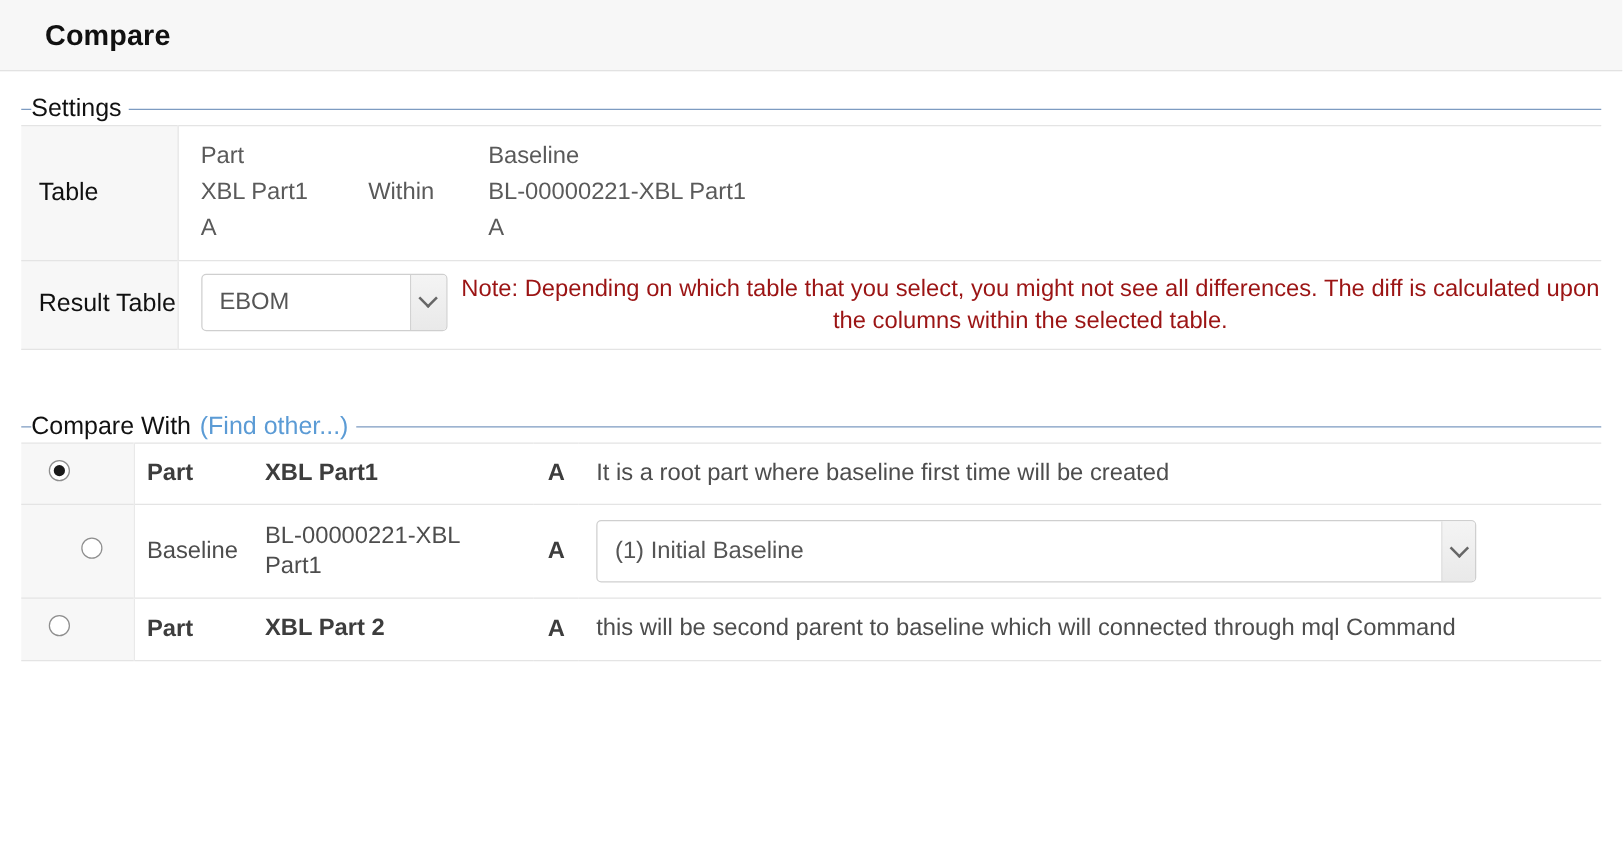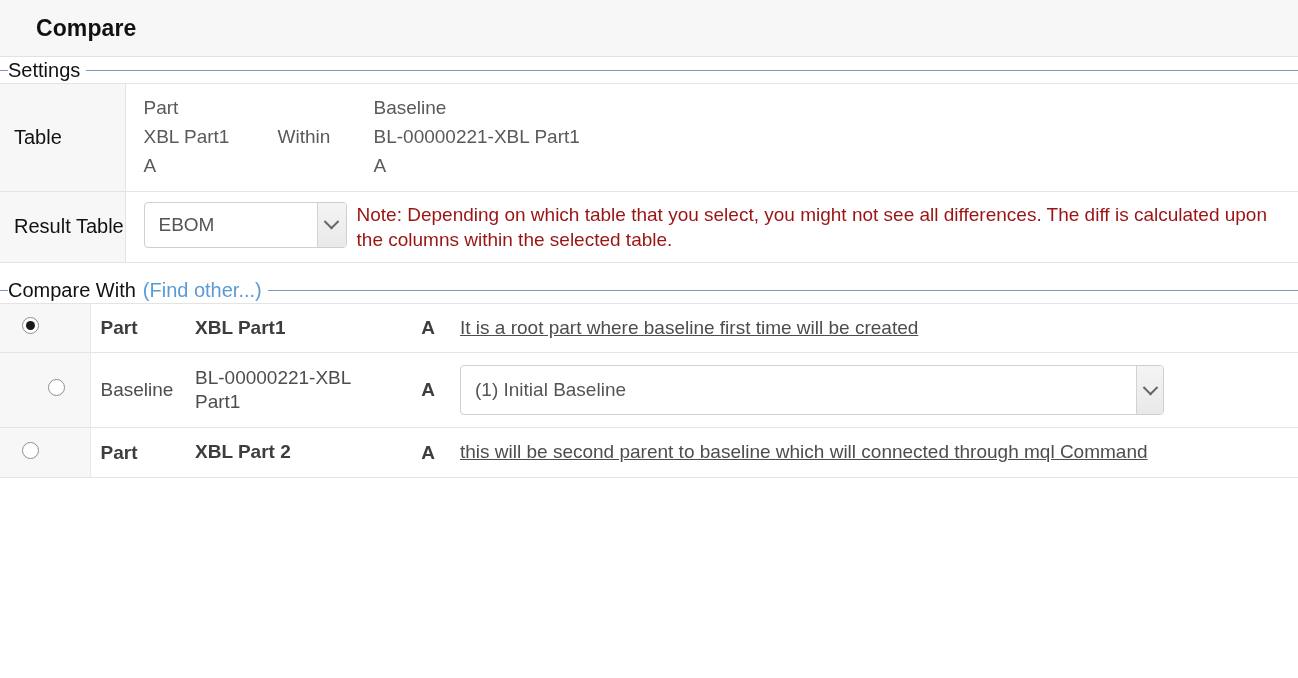--- a/index.html
+++ b/index.html
@@ -29,21 +29,21 @@
   .page-title {
     font-size: 23px;
     font-weight: bold;
     color: #111111;
     letter-spacing: 0.1px;
   }
 
   
   .group {
     position: relative;
-    margin: 0;
+    margin: 17px;
   }
   .group-legend-row {
     position: relative;
     height: 26px;
     display: flex;
     align-items: center;
     padding-left: 8px;
     box-sizing: border-box;
   }
   .group-legend-row::before {
@@ -247,21 +247,20 @@
     font-weight: bold;
     color: #3d3d3d;
     text-align: center;
   }
   td.desc-cell {
     padding: 12px 8px 12px 14px;
     box-sizing: border-box;
     font-size: 19px;
     color: #4d4d4d;
     line-height: 1.28;
-    text-decoration: underline;
   }
   tr.row-bold td.type-cell,
   tr.row-bold td.name-cell { font-weight: bold; color: #3d3d3d; }
 
   .spacer-14 { height: 14px; }
 </style>
 </head>
 <body>
 
 <div class="page-header">
@@ -293,21 +292,21 @@
               <div>BL-00000221-XBL Part1</div>
               <div>A</div>
             </div>
           </div>
         </td>
       </tr>
 
       <tr>
         <td class="lbl">Result Table</td>
         <td class="val">
-          <div style="display:flex; align-items:flex-start;">
+          <div style="display:flex; align-items:flex-start;text-align:center;">
             <div class="sel sel-ebom">
               <div class="sel-text">EBOM</div>
               <div class="sel-btn">
                 <span class="chev"></span>
               </div>
             </div>
             <div class="note">Note: Depending on which table that you select, you might not see all differences. The diff is calculated upon the columns within the selected table.</div>
           </div>
         </td>
       </tr>

